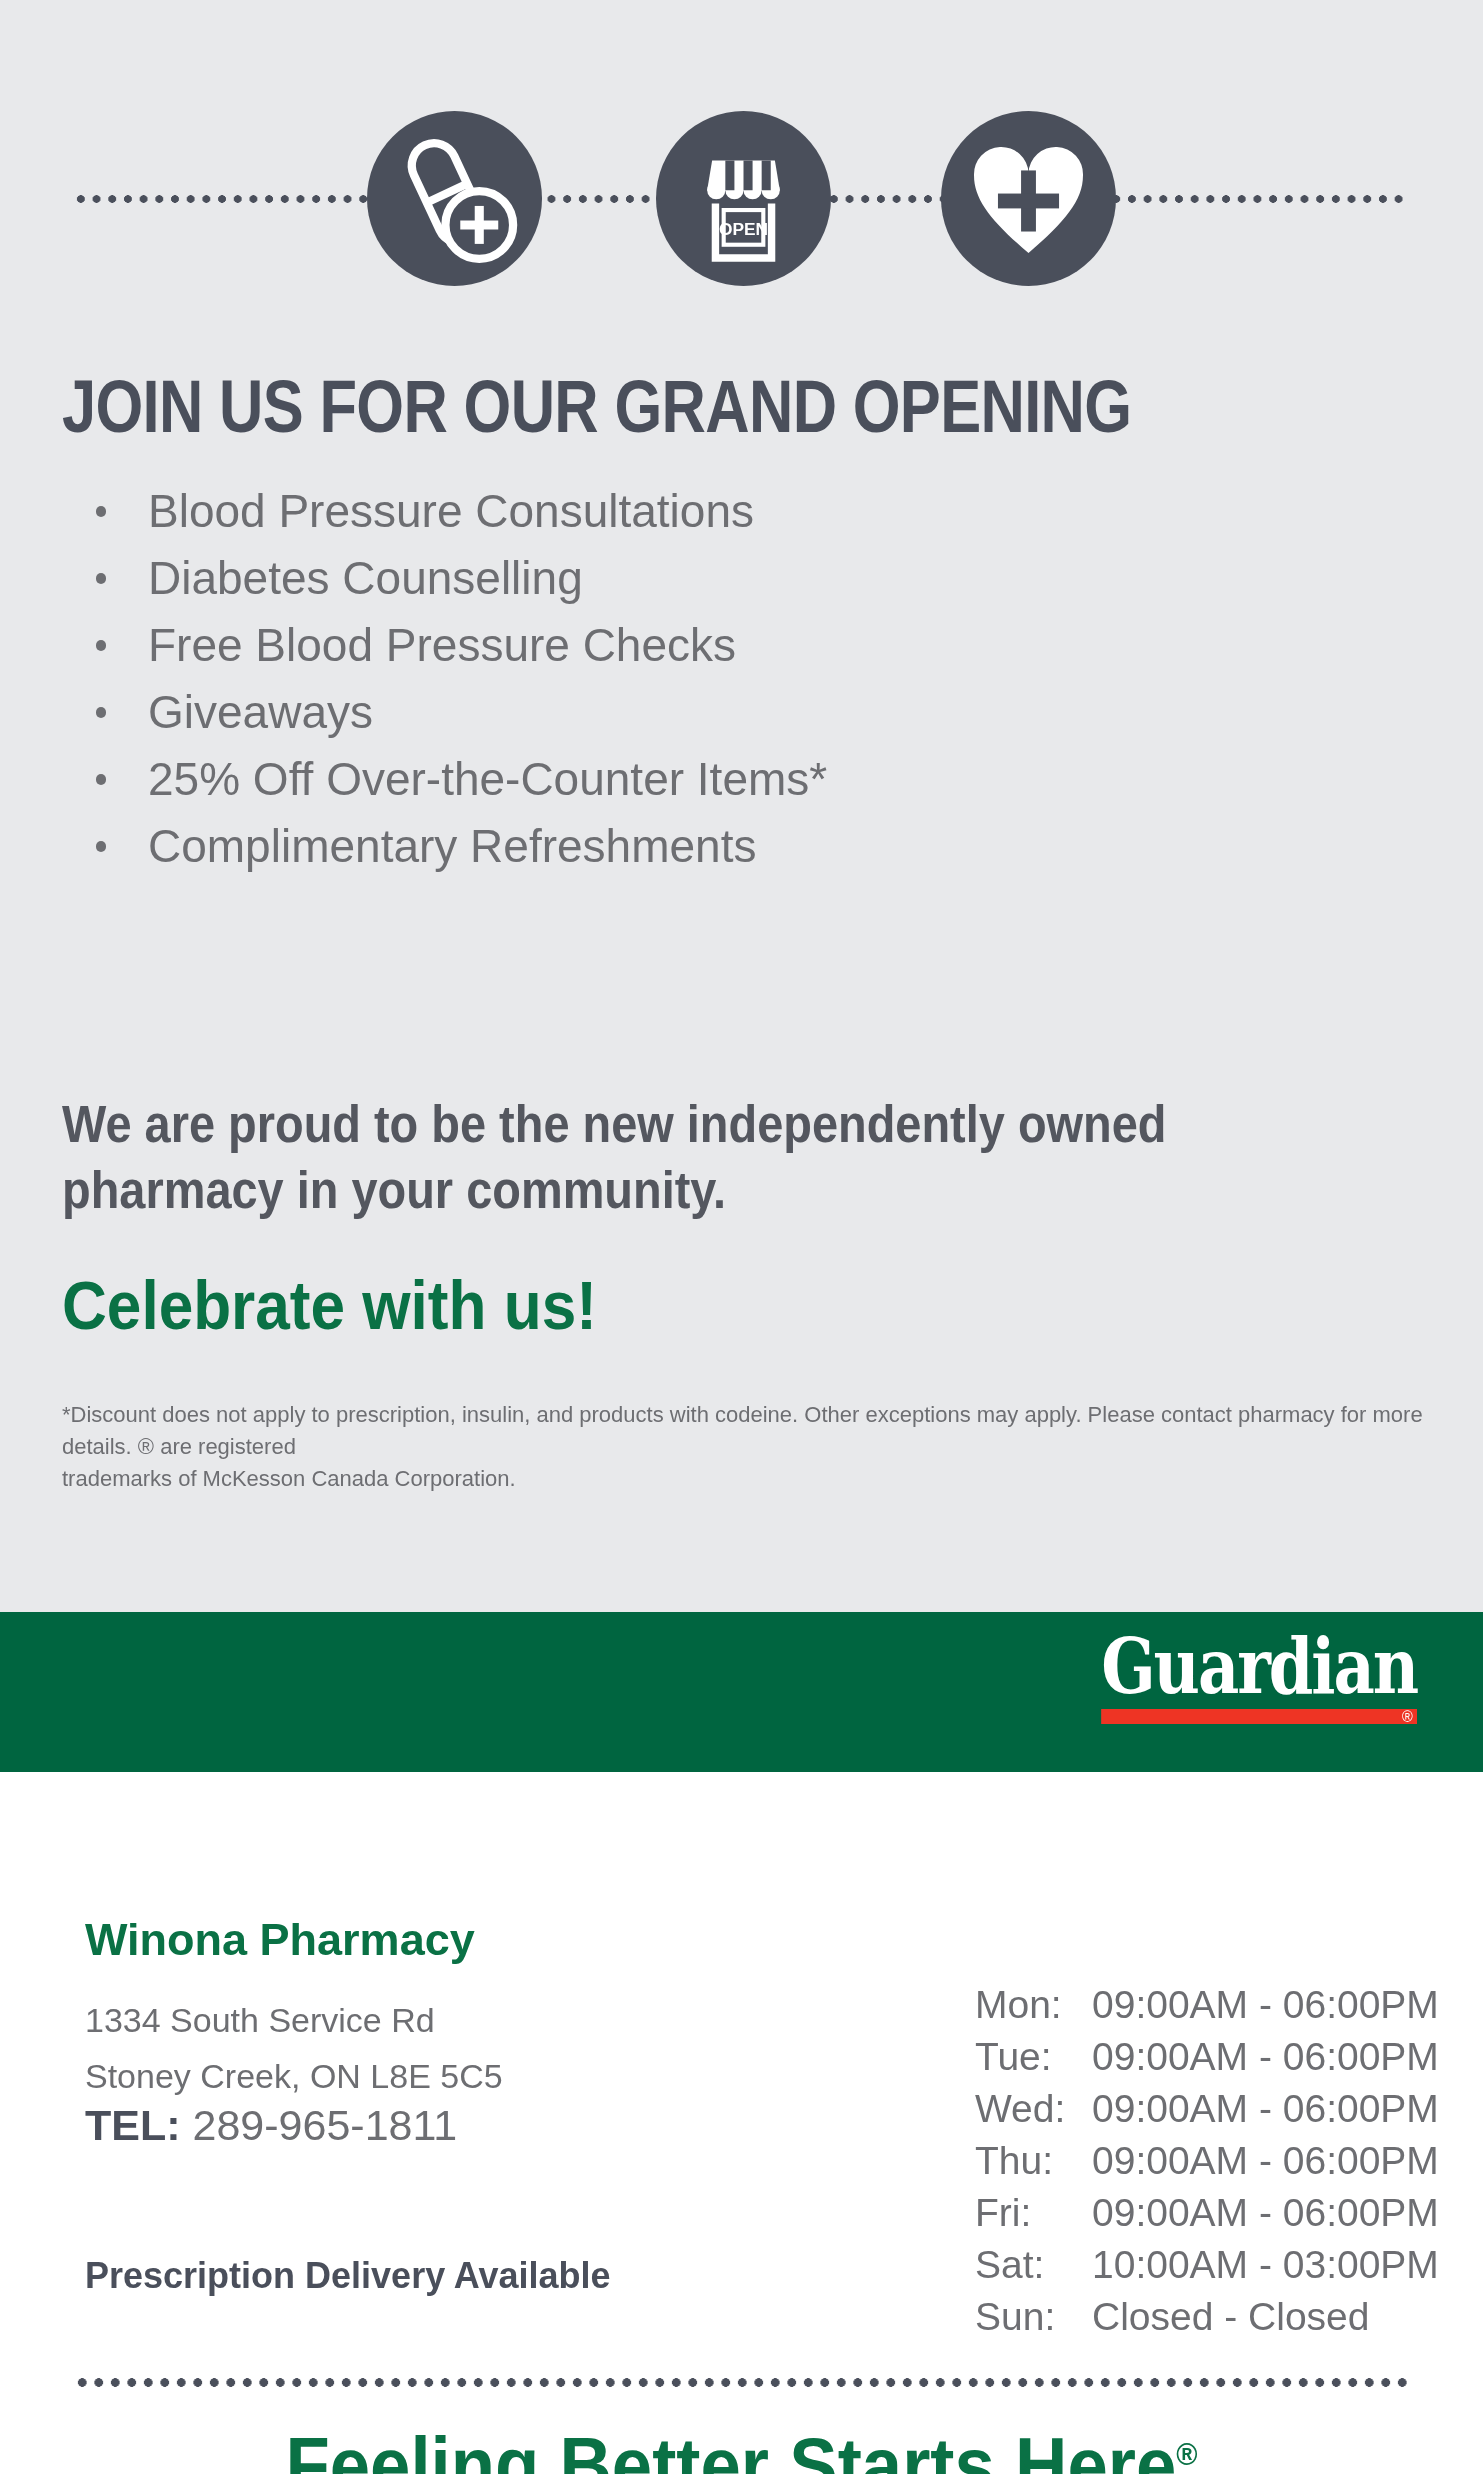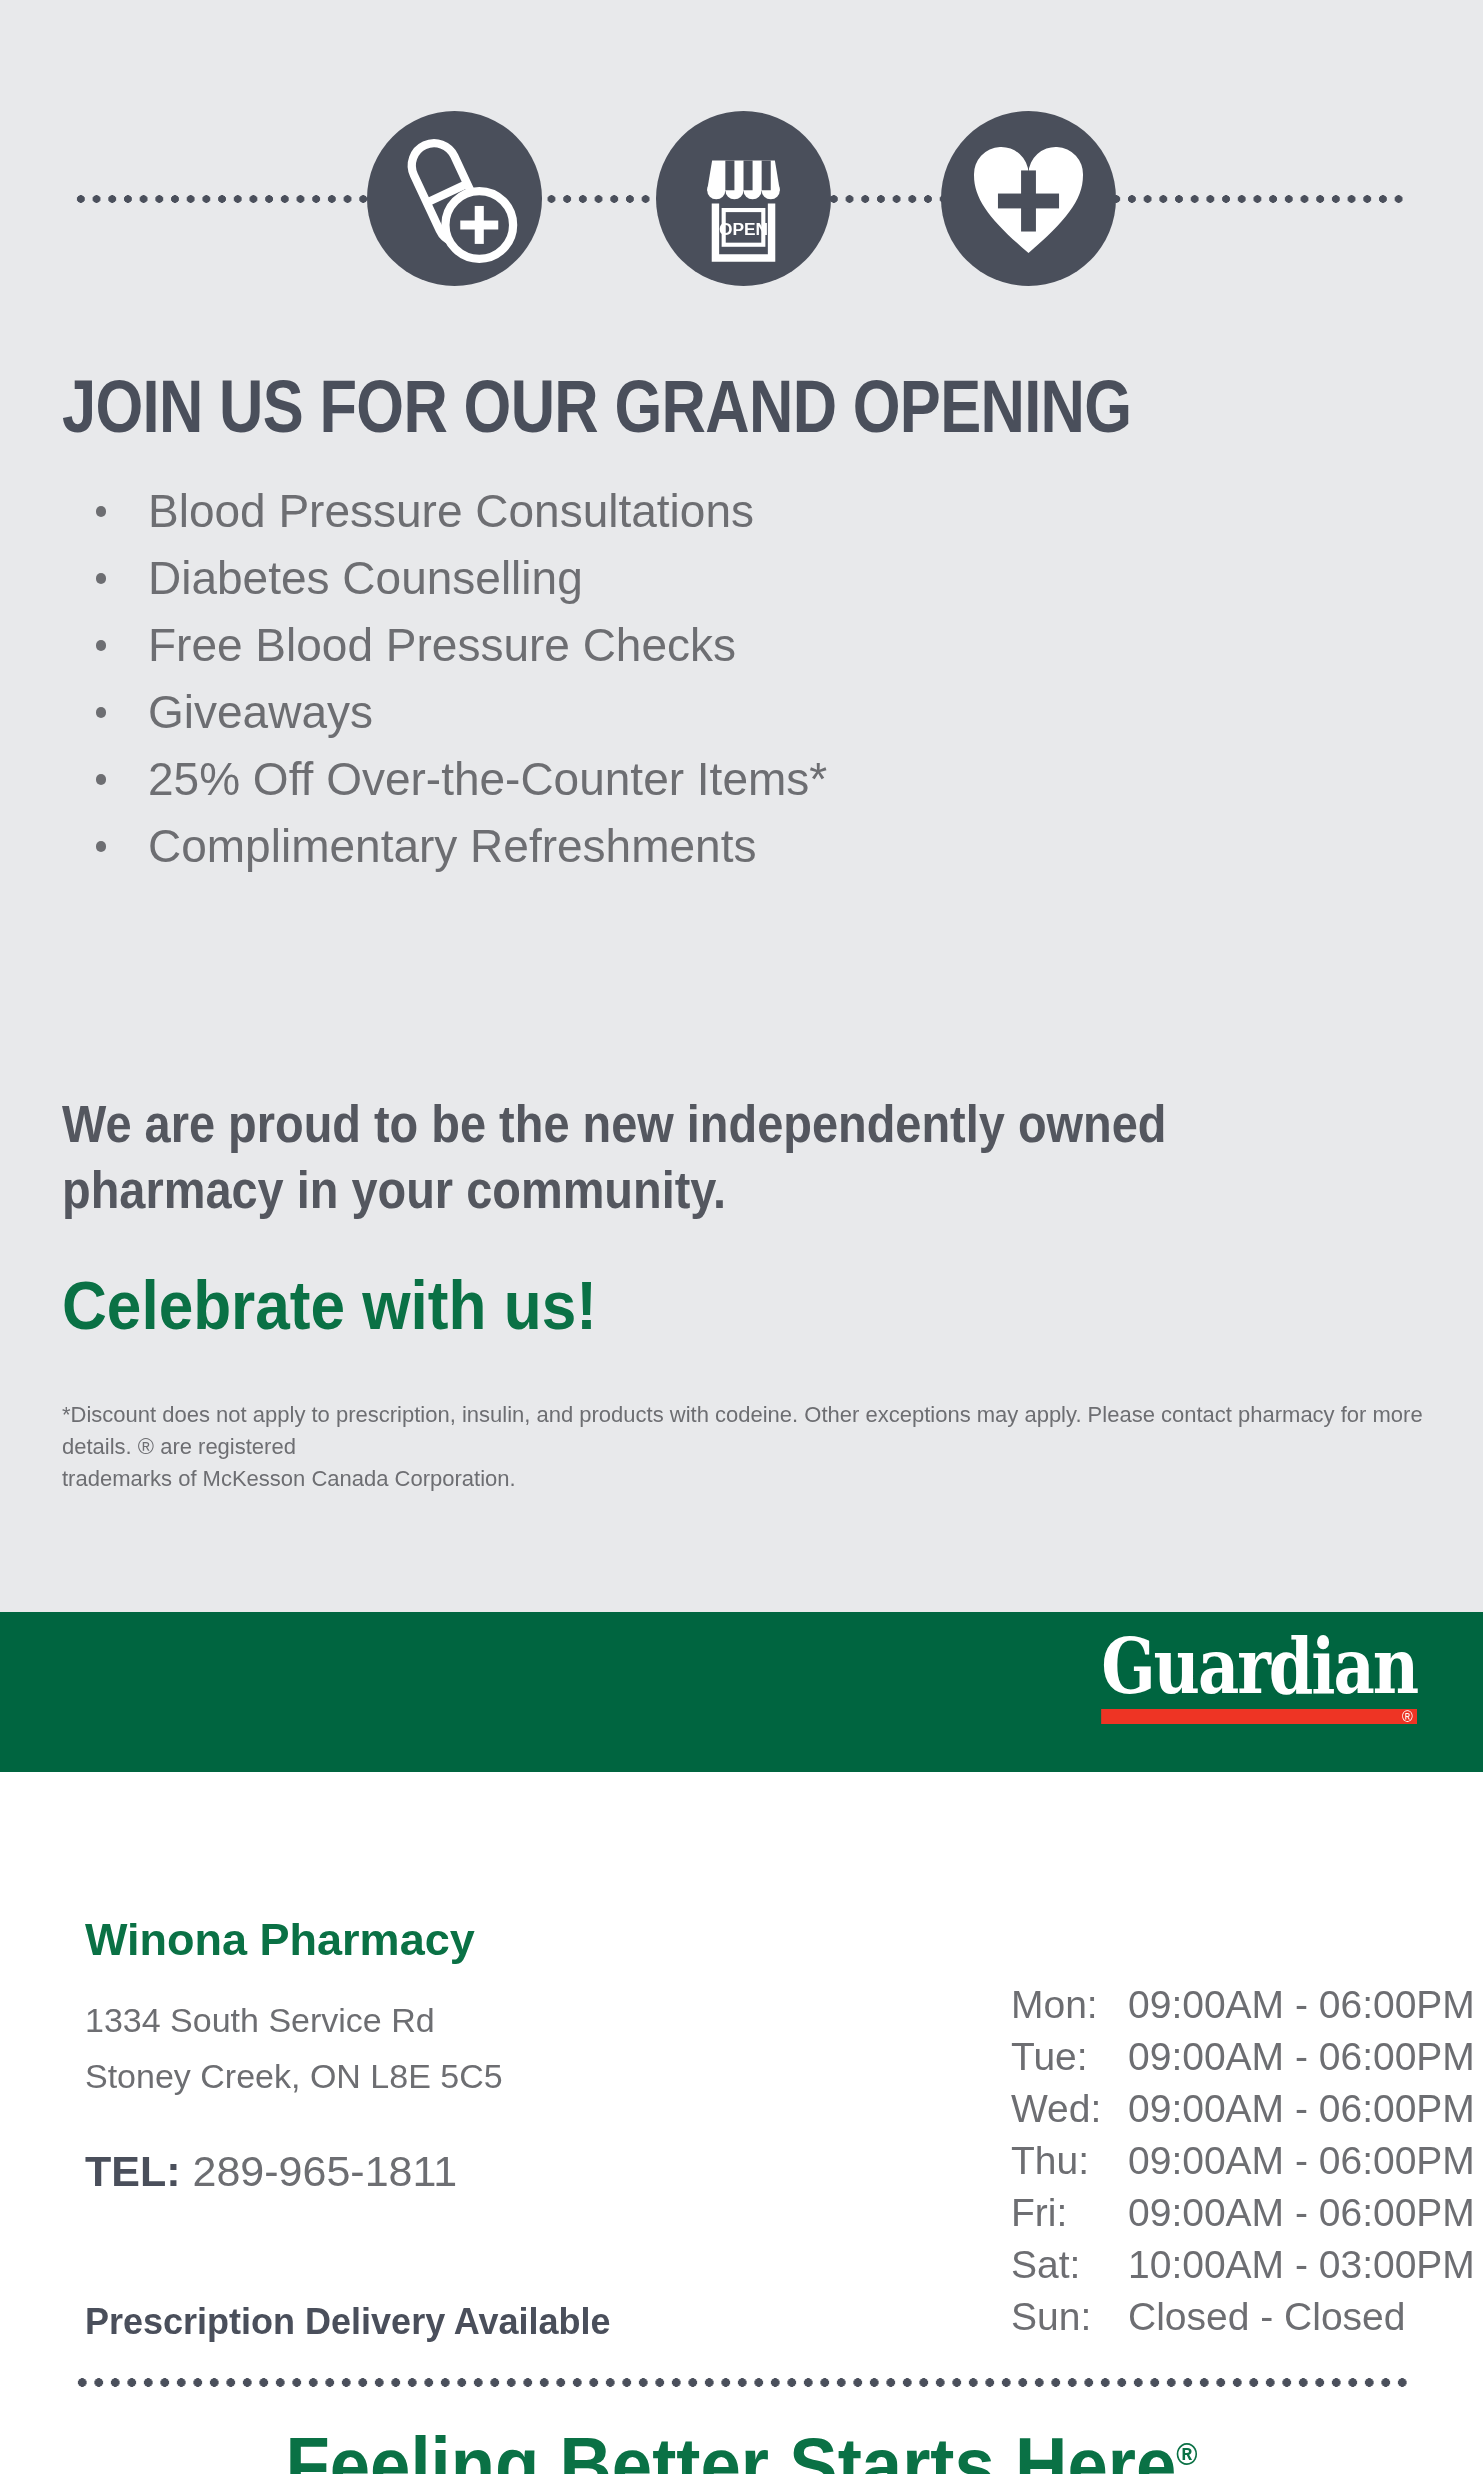--- a/index.html
+++ b/index.html
@@ -67,31 +67,31 @@
     font-size:17.4px; color:#ffffff; font-family:"Liberation Sans", sans-serif;
   }
 
   
   .contact-section { position:relative; width:1483px; height:841px; background:#ffffff; }
   .contact-left { position:absolute; left:85px; top:145px; }
   .pharmacy-name {
     font-size:45px; font-weight:700; color:#0a7145; line-height:1; white-space:nowrap;
   }
   .address { margin-top:30px; font-size:34px; color:#6d6e72; line-height:56px; white-space:nowrap; }
-  .phone-row { margin-top:46px; font-size:43px; line-height:1; white-space:nowrap; }
+  .phone-row { font-size:43px; line-height:1; white-space:nowrap; }
   .phone-row + .phone-row { margin-top:20px; }
   .phone-label { font-weight:700; color:#4a4f5b; }
   .phone-number { color:#6d6e72; }
   .delivery {
     margin-top:108px; font-size:36px; font-weight:700; color:#4a4f5b; white-space:nowrap;
   }
 
   .hours { position:absolute; left:975px; top:207px; }
   .hours-row { display:flex; height:52px; align-items:center; font-size:39px; color:#6d6e72; }
-  .hours-day { width:117px;margin-left:36px; }
+  .hours-day { width:117px; }
   .hours-time { white-space:nowrap; }
 
   .divider {
     position:absolute; left:74px; right:74px; top:606px; height:9px;
     background-image:radial-gradient(circle, #4a4f5b 4.1px, transparent 4.5px);
     background-size:16.5px 9px; background-repeat:repeat-x; background-position:left center;
   }
 
   .tagline {
     position:absolute; left:0; top:651px; width:1483px; text-align:center;

